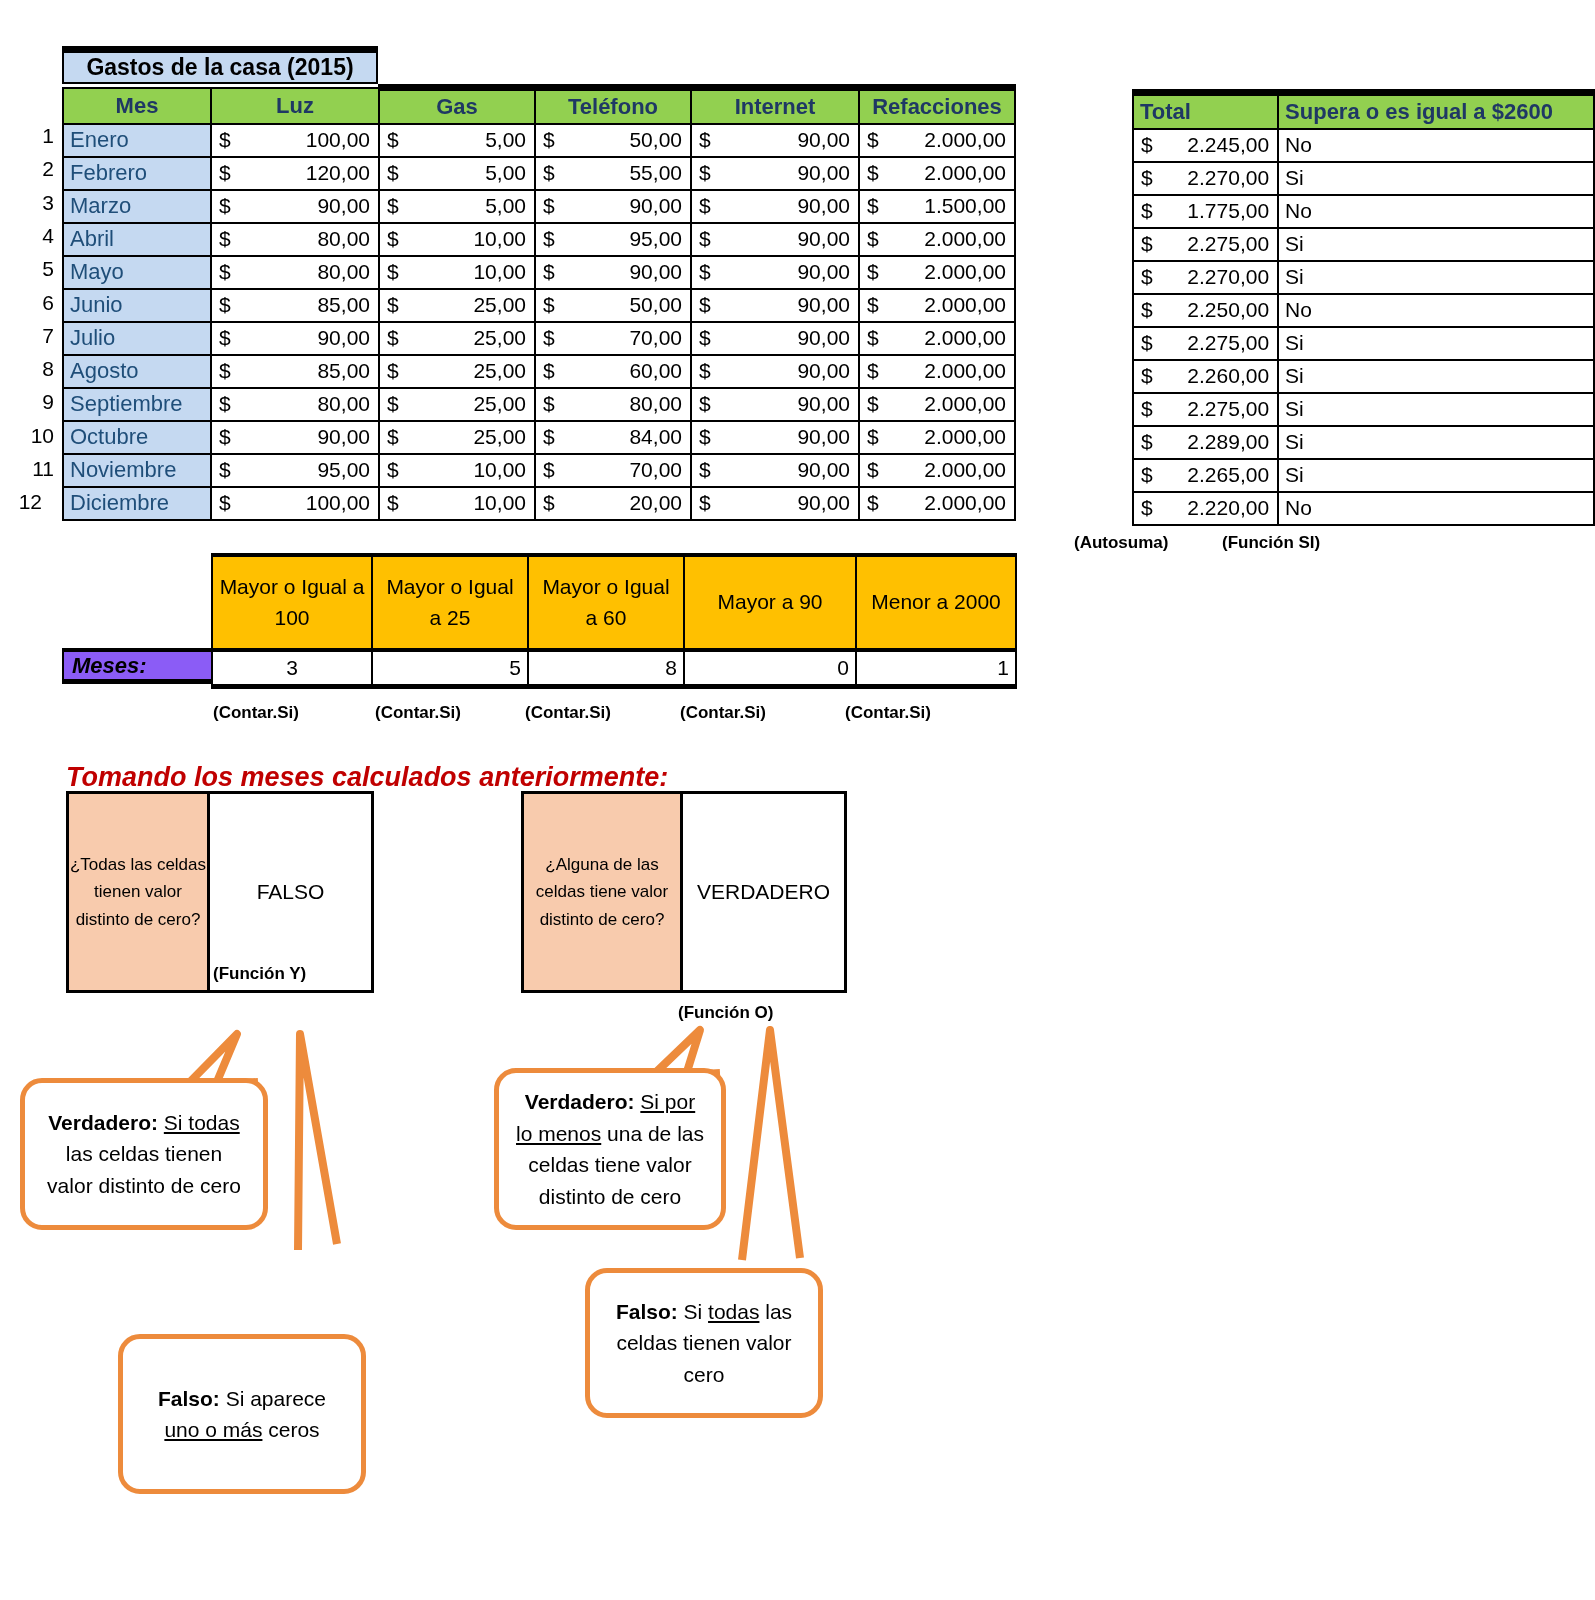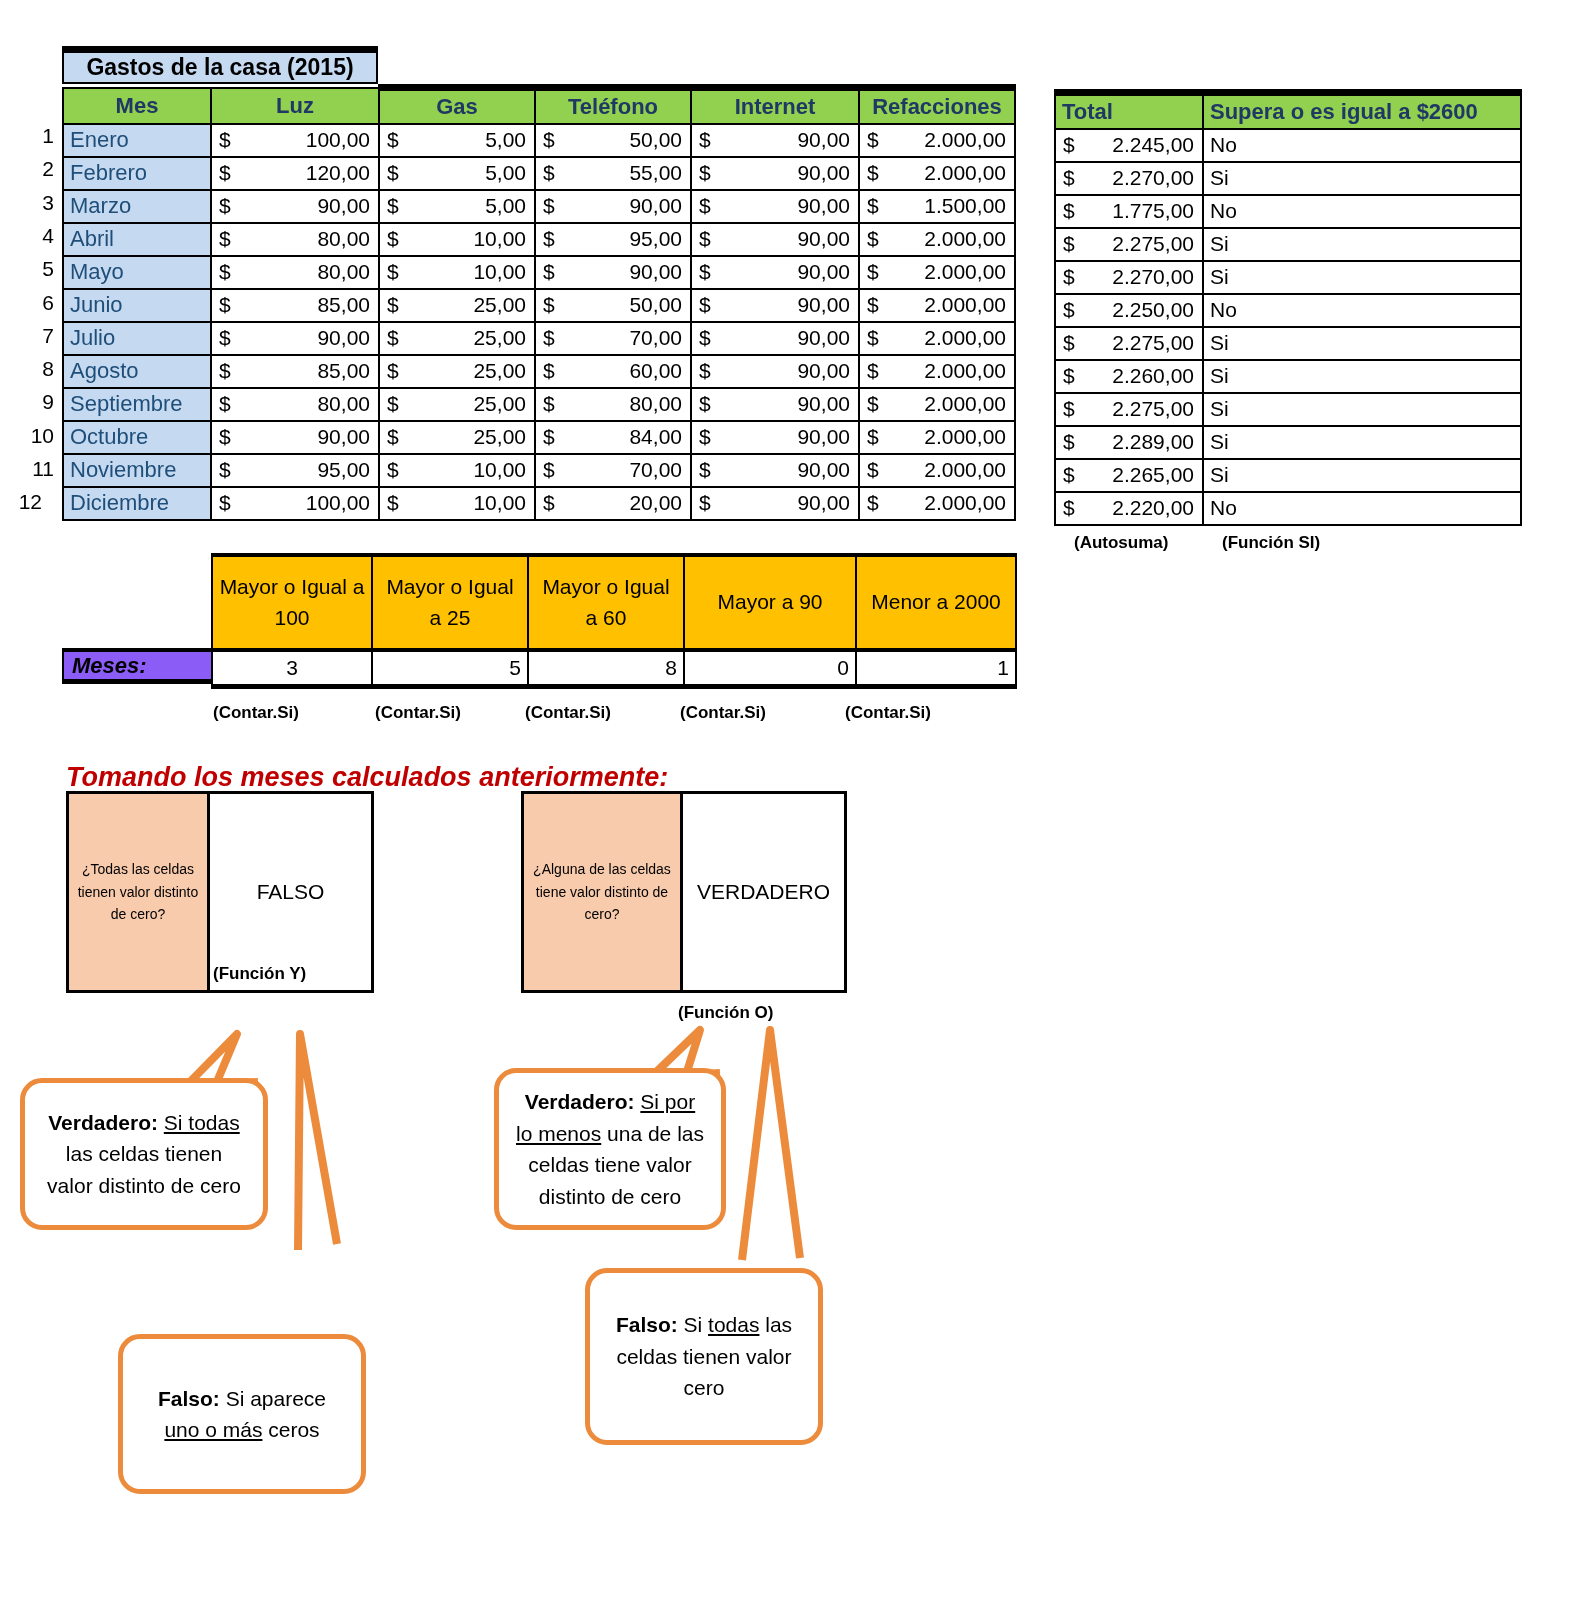--- a/index.html
+++ b/index.html
@@ -64,21 +64,21 @@
   
   .rownum {
     position: absolute;
     width: 30px;
     text-align: right;
     font-size: 21px;
     color: #000;
   }
 
   
-  #total-table { left: 1054px; top: 89px; }
+  #total-table { left: 1132px; top: 89px; }
   #total-table .hdr {
     background: #92d050;
     color: #1f3864;
     font-weight: bold;
     text-align: left;
     font-size: 22px;
     height: 36px;
     border-top: 7px solid #000;
   }
   #total-table td.yn { text-align: left; }
@@ -133,21 +133,21 @@
     color: #c00000;
     white-space: nowrap;
   }
 
   
   .qbox { position: absolute; display: flex; border: 3px solid #000; }
   .qbox .q {
     background: #f8cbad;
     display: flex; align-items: center; justify-content: center;
     text-align: center;
-    font-size: 14px;
+    font-size: 17px;
     line-height: 1.62;
     padding: 4px 0;
     border-right: 3px solid #000;
   }
   .qbox .a {
     background: #ffffff;
     display: flex; align-items: center; justify-content: center;
     font-size: 21px;
   }
   #qbox-y { left: 66px; top: 791px; width: 308px; height: 202px; }
@@ -169,21 +169,21 @@
     line-height: 1.5;
     padding: 10px 16px;
     color: #000;
     z-index: 3;
   }
   .callout b { font-weight: bold; }
   .callout u { text-decoration: underline; }
   #callout-1 { left: 20px;  top: 1078px; width: 248px; height: 152px; }
   #callout-2 { left: 494px; top: 1068px; width: 232px; height: 162px; }
   #callout-3 { left: 118px; top: 1334px; width: 248px; height: 160px; }
-  #callout-4 { left: 585px; top: 1268px; width: 238px; height: 177px; }
+  #callout-4 { left: 585px; top: 1268px; width: 238px; height: 150px; }
 
   svg.tails { position: absolute; left: 0; top: 0; width: 1595px; height: 1600px; pointer-events: none; z-index: 2; }
 </style>
 </head>
 <body>
 
 <div id="page">
 
   <div id="title-bar">Gastos de la casa (2015)</div>
 

